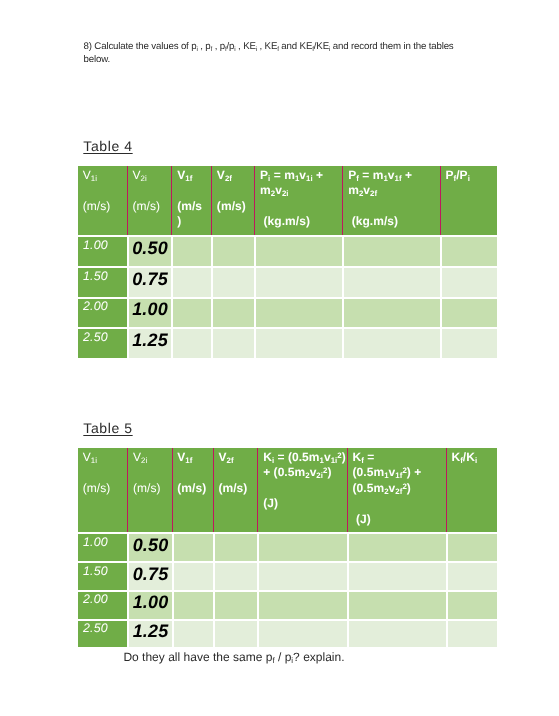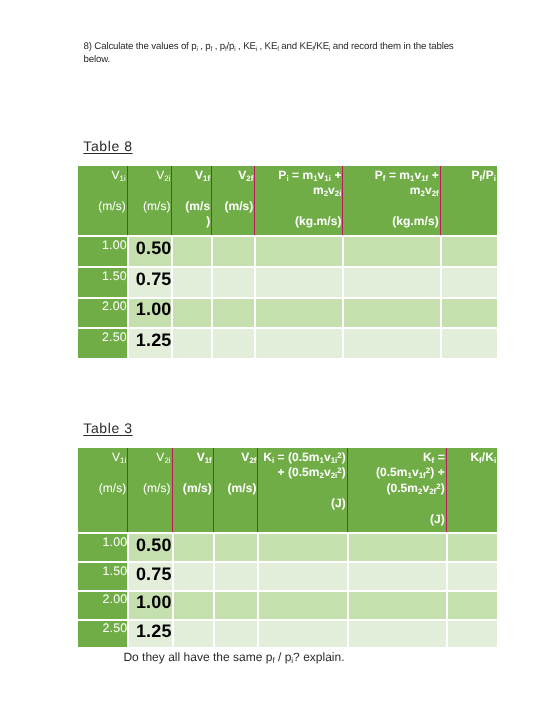--- a/index.html
+++ b/index.html
@@ -26,37 +26,36 @@
     text-decoration:underline; text-underline-offset:1.6px;
     text-decoration-thickness:1.3px;
   }
   #heading2 { top:139.1px; }
   #heading3 { top:420.8px; }
 
   table {
     border-collapse:separate; position:absolute; left:78px;
     table-layout:fixed; border-spacing:0;
     background:#701a75;
-    text-align:right;
   }
   table td { padding:0; vertical-align:top; box-sizing:border-box; }
 
   .hdrcell {
     background:#70ad47; color:#ffffff;
     font-size:12px; letter-spacing:0.05px;
     padding:1.5px 1px 0 4.7px; line-height:15.55px;
     border-left:1px solid #be185d;
   }
   .hdrcell:first-child { border-left:none; }
   .hdrcell p { margin:0; white-space:nowrap; }
   .hdrcell .blankline { display:block; height:15.55px; }
   .hdrcell p.b { font-weight:bold; }
   .hdrcell p.ind { padding-left:3.5px; }
 
-  tbody tr.datarow td { border-left:2px solid #ffffff; border-top:2px solid #ffffff; }
+  tbody tr.datarow td { border-left:2px solid #ffffff; border-top:2px solid #ffffff;font-style:italic; }
   tbody tr.datarow td:first-child { border-left:none; }
   .firstcol { background:#70ad47; color:#ffffff; font-size:12.4px; padding:0.7px 0 0 5px; letter-spacing:0.15px; }
   .datacell { font-size:18px; color:#000; padding:0.7px 0 0 3.4px; font-weight:bold; letter-spacing:0.15px; }
   .rowA td { background:#c6dfaf; }
   .rowB td { background:#e3eeda; }
   .rowA td.firstcol, .rowB td.firstcol { background:#70ad47; }
 
   .bottom-text {
     position:absolute; left:83.4px; top:650.9px; font-size:12px;
     letter-spacing:0.01px; line-height:12px; color:#2b2b2b;margin-left:40px;
@@ -64,21 +63,21 @@
 
   sub { font-size:0.655em; line-height:0; vertical-align:baseline; position:relative; top:0.26em; }
   sup { font-size:0.655em; line-height:0; vertical-align:baseline; position:relative; top:-0.40em; }
 </style>
 </head>
 <body>
 
 <div class="page">
   <div class="q-text">8) Calculate the values of p<sub>i</sub> , p<sub>f</sub> , p<sub>f</sub>/p<sub>i</sub> , KE<sub>i</sub> , KE<sub>f</sub> and KE<sub>f</sub>/KE<sub>i</sub> and record them in the tables below.</div>
 
-  <div class="tbl-heading" id="heading2">Table 8</div>
+  <div class="tbl-heading" id="heading2">Table 4</div>
   <table id="table2" style="top: 166px;">
       <colgroup>
         <col style="width: 48.8px;">
         <col style="width: 44.7px;">
         <col style="width: 39.7px;">
         <col style="width: 43.2px;">
         <col style="width: 88.1px;">
         <col style="width: 97.3px;">
         <col style="width: 57.2px;">
       </colgroup>
@@ -150,21 +149,21 @@
           <td class="datacell">1.25</td>
           <td class="datacell"></td>
           <td class="datacell"></td>
           <td class="datacell"></td>
           <td class="datacell"></td>
           <td class="datacell"></td>
         </tr>
       </tbody>
     </table>
 
-  <div class="tbl-heading" id="heading3">Table 3</div>
+  <div class="tbl-heading" id="heading3">Table 5</div>
   <table id="table3" style="top: 448.3px;">
       <colgroup>
         <col style="width: 49.3px;">
         <col style="width: 44.3px;">
         <col style="width: 41.2px;">
         <col style="width: 44.7px;">
         <col style="width: 89.2px;">
         <col style="width: 98.9px;">
         <col style="width: 51.4px;">
       </colgroup>

